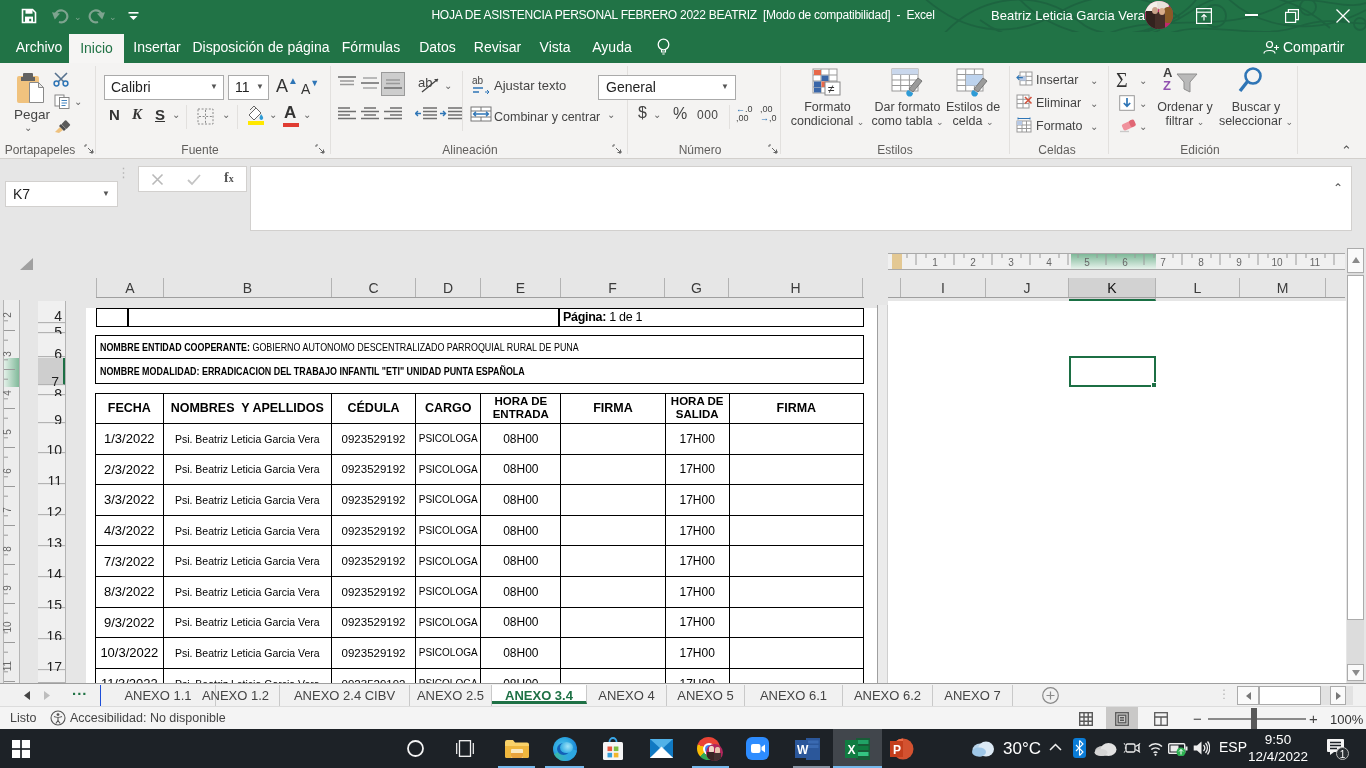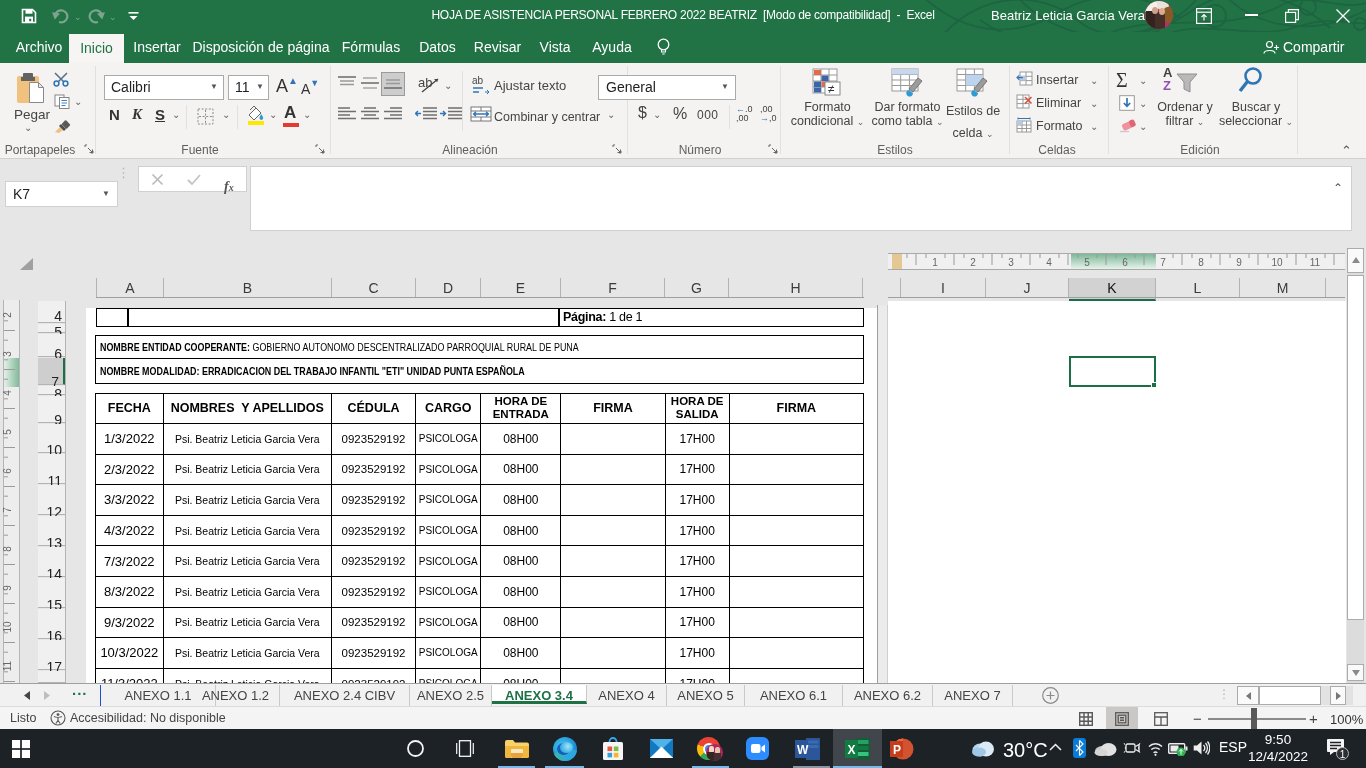--- a/index.html
+++ b/index.html
@@ -307,21 +307,21 @@
       <path d="M17 22 l5 3 a3.4 3.4 0 1 1 -6 -2 z" fill="#2e9bd6"></path>
     </svg>
     <div class="abs" style="left:865px;top:37px;width:85px;text-align:center;font-size:12.5px;color:#444;line-height:14px">Dar formato<br>como tabla <span style="font-size:9px;color:#666">⌄</span></div>
     <svg class="abs" style="left:956px;top:5px" width="32" height="30" viewBox="0 0 32 30">
       <rect x="1" y="1" width="26" height="22" fill="#fff" stroke="#999"></rect>
       <path d="M1 6.5 H27 M1 12 H27 M1 17.5 H27 M9.7 1 V23 M18.4 1 V23" stroke="#999"></path>
       <rect x="10" y="6.8" width="16.6" height="10.8" fill="#bdd3ee"></rect>
       <path d="M18 21 L27 10 L31 13 L22 24 Z" fill="#9b9b9b" stroke="#777"></path>
       <path d="M17 22 l5 3 a3.4 3.4 0 1 1 -6 -2 z" fill="#2e9bd6"></path>
     </svg>
-    <div class="abs" style="left:938px;top:37px;width:70px;text-align:center;font-size:12.5px;color:#444;line-height:22px">Estilos de<br>celda <span style="font-size:9px;color:#666">⌄</span></div>
+    <div class="abs" style="left:938px;top:37px;width:70px;text-align:center;font-size:12.5px;color:#444;line-height:14px">Estilos de<br>celda <span style="font-size:9px;color:#666">⌄</span></div>
     <div class="glabel" style="left:845px;width:100px">Estilos</div>
     <div class="gdiv" style="left:1009px"></div>
 
     <svg class="abs" style="left:1016px;top:8px" width="17" height="15" viewBox="0 0 17 15">
         <rect x="4" y="1" width="12" height="13" fill="#fff" stroke="#999"></rect>
         <path d="M4 5.3 H16 M4 9.6 H16 M10 1 V14" stroke="#999"></path>
         <rect x="4" y="5.3" width="6" height="4.3" fill="#b6c8e4"></rect>
         <path d="M0 7.5 h6 M4 5 l2.5 2.5 L4 10" stroke="#2e75b6" stroke-width="1.3" fill="none" transform="translate(0,-0.2) scale(0.9) rotate(180 3.8 7.5)"></path>
       </svg>
     <div class="abs" style="left:1036px;top:10px;font-size:12.5px;color:#444">Insertar</div>
@@ -377,21 +377,21 @@
         <span style="position:absolute;right:7px;top:7px;font-size:8px;color:#555">▼</span>
       </div>
     <div class="abs" style="left:117px;top:9px;color:#b5b5b5;font-size:13px;line-height:7px">⋮</div>
     <div class="wbox" style="left:138px;top:6px;width:109px;height:26px">
       <svg style="position:absolute;left:12px;top:6px" width="13" height="13" viewBox="0 0 13 13" stroke="#b9b9b9" stroke-width="1.6">
           <path d="M1.5 1.5 L11.5 11.5 M11.5 1.5 L1.5 11.5"></path>
         </svg>
       <svg style="position:absolute;left:48px;top:6px" width="14" height="13" viewBox="0 0 14 13" fill="none" stroke="#c4c4c4" stroke-width="1.8">
           <path d="M1 7 L5 11 L13 2"></path>
         </svg>
-      <span style="position:absolute;left:85px;top:12px;font-style:italic;font-weight:bold;font-size:14px;color:#555;font-family:'Liberation Serif',serif">f<span style="font-size:10px">x</span></span>
+      <span style="position:absolute;left:85px;top:3px;font-weight:bold;font-size:14px;color:#555;font-family:'Liberation Serif',serif">f<span style="font-size:10px">x</span></span>
     </div>
     <div class="wbox" style="left:250px;top:6px;width:1102px;height:65px">
       <span style="position:absolute;right:8px;top:14px;color:#555;font-size:12px">⌃</span>
     </div>
   </div>
   <div class="abs" id="gridzone">
 
     <svg class="abs" style="left:20px;top:5px" width="13" height="12" viewBox="0 0 13 12">
         <path d="M13 0 L13 12 L0 12 Z" fill="#a0a0a0"></path>
       </svg>
@@ -798,21 +798,21 @@
     <div class="abs" style="left:498px;top:37px;width:37px;height:2px;background:#76b9ed"></div>
     <div class="abs" style="left:545px;top:37px;width:39px;height:2px;background:#76b9ed"></div>
     <div class="abs" style="left:692px;top:37px;width:37px;height:2px;background:#76b9ed"></div>
     <div class="abs" style="left:793px;top:37px;width:37px;height:2px;background:#8795a5"></div>
 
     <svg class="abs" style="left:971px;top:11px" width="24" height="17" viewBox="0 0 24 17">
         <ellipse cx="9" cy="10" rx="7.5" ry="6.5" fill="#b8d4ea"></ellipse>
         <ellipse cx="15" cy="9" rx="8" ry="7.5" fill="#dceaf5"></ellipse>
         <ellipse cx="8" cy="12" rx="7" ry="4.5" fill="#9ec7e8"></ellipse>
       </svg>
-    <div class="abs" style="left:1003px;top:10px;color:#fff;font-size:20px">30°C</div>
+    <div class="abs" style="left:1003px;top:10px;color:#fff;font-size:17px">30°C</div>
     <svg class="abs" style="left:1049px;top:14px" width="13" height="8" viewBox="0 0 13 8" fill="none" stroke="#f0f0f0" stroke-width="1.5">
         <path d="M1 7 L6.5 1.5 L12 7"></path>
       </svg>
     <div class="abs" style="left:1073px;top:9px;width:13px;height:20px;background:#0a7cd7;border-radius:3px"></div>
     <svg class="abs" style="left:1075px;top:11px" width="9" height="16" viewBox="0 0 9 16" fill="none" stroke="#fff" stroke-width="1.1">
         <path d="M4.5 0.5 L8 4 L1 11 M4.5 15.5 L8 12 L1 5 M4.5 0.5 V15.5"></path>
       </svg>
     <svg class="abs" style="left:1094px;top:13px" width="23" height="14" viewBox="0 0 23 14">
         <ellipse cx="9" cy="9" rx="8" ry="5" fill="#c9c9c9"></ellipse>
         <ellipse cx="14.5" cy="7.5" rx="8" ry="6.5" fill="#e2e2e2"></ellipse>

